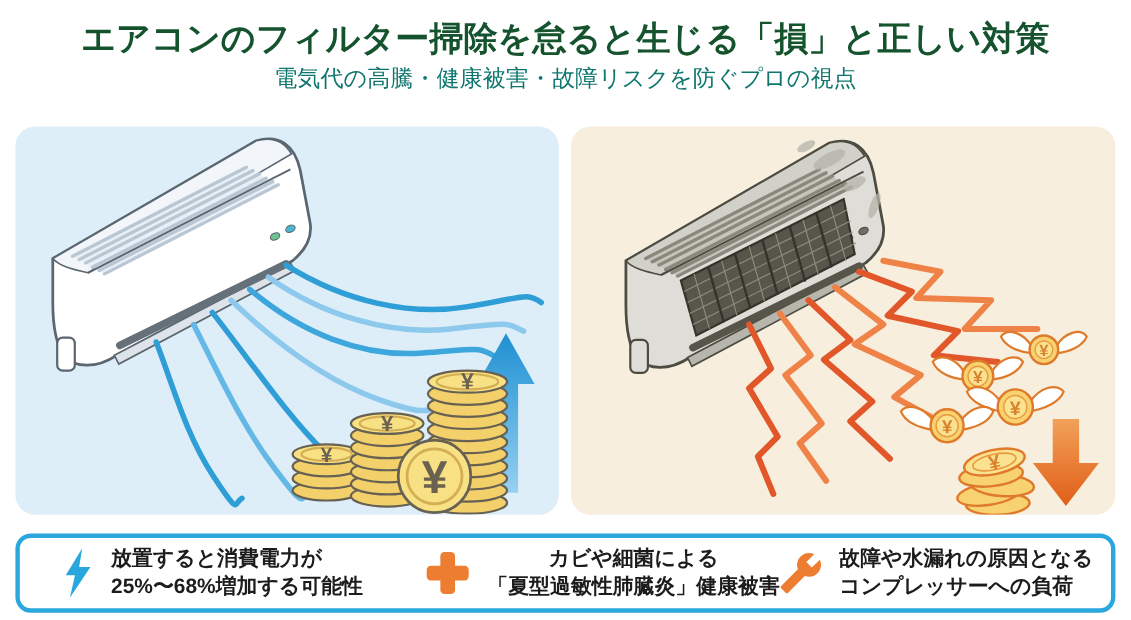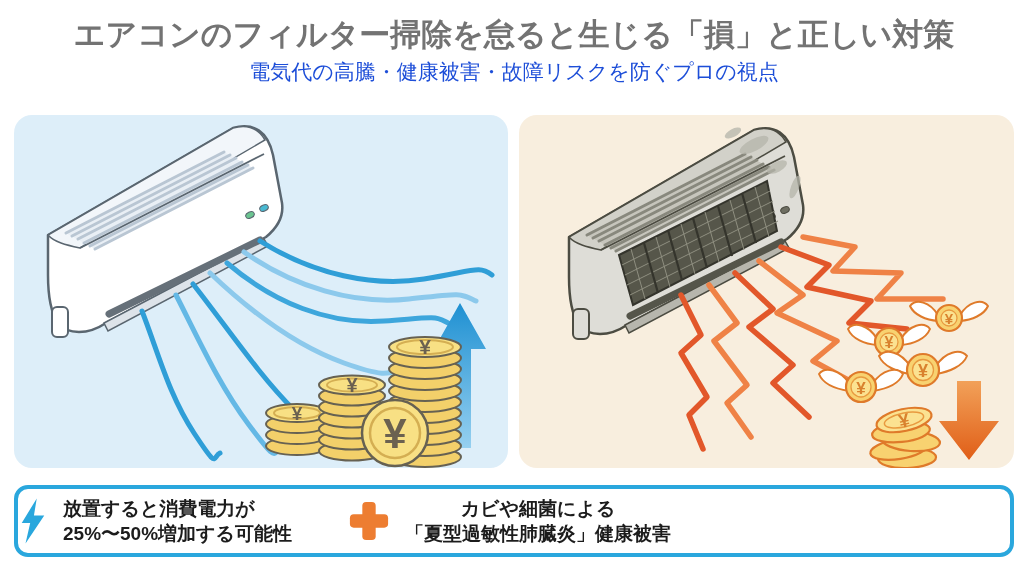--- a/index.html
+++ b/index.html
@@ -2,34 +2,34 @@
 <html><head>
 <meta charset="utf-8">
 <style>
   html,body{margin:0;padding:0;}
   body{
     width:1028px;height:564px;background:#ffffff;overflow:hidden;position:relative;
     font-family:"Liberation Sans","DejaVu Sans",sans-serif;
   }
   .header{position:absolute;top:0;left:0;width:1028px;text-align:center;}
   .title{
-    margin-top:16px;font-size:31px;line-height:38px;font-weight:800;color:#737373;
+    margin-top:16px;font-size:31px;line-height:38px;font-weight:800;color:#14532d;
     letter-spacing:0px;
   }
   .subtitle{
-    margin-top:4px;font-size:21px;line-height:28px;font-weight:500;color:#1d4ed8;
+    margin-top:4px;font-size:21px;line-height:28px;font-weight:500;color:#0f766e;
   }
   .panel{position:absolute;top:115px;height:353px;border-radius:18px;overflow:hidden;}
   .panel.left{left:14px;width:494px;background:#ddeef9;}
   .panel.right{left:519px;width:495px;background:#f8eede;}
   .panel svg{position:absolute;top:0;left:0;}
   .footer{
     position:absolute;left:14px;top:485px;width:1000px;height:72px;
     background:#ffffff;border:4px solid #2aa7dd;border-radius:14px;
-    box-sizing:border-box;display:flex;align-items:center;
+    box-sizing:border-box;display:flex;align-items:center;padding-left:38px;
   }
   .footer-item{display:flex;align-items:center;gap:15px;}
   .footer-item.i1{width:330px;}
   .footer-item.i2{width:322px;text-align:center;}
   .footer-item.i3{width:300px;}
   .footer-text{font-size:19px;line-height:25px;font-weight:700;color:#1c1c1c;white-space:nowrap;}
   .icon-wrap{flex:0 0 auto;display:flex;align-items:center;justify-content:center;}
   .hidden-defs{position:absolute;width:0;height:0;overflow:hidden;}
   
   .ac-clean{--body:#ffffff;--line:#5a6670;--top:#f2f6fa;--slatbg:#e9eff5;--slat:#b9c6d3;
@@ -236,28 +236,39 @@
 
 <div class="footer">
   <div class="footer-item i1">
     <span class="icon-wrap">
       <svg width="30" height="46" viewBox="0 0 32 48">
           <polygon points="20,0 4,26 13,26 8,48 28,18 17,18" fill="#29a7dd"></polygon>
         </svg>
     </span>
     <span class="footer-text">
       <span>放置すると消費電力が</span><br>
-      <span>25%〜50%増加する可能性</span>
+      <span>25%〜68%増加する可能性</span>
     </span>
   </div>
   <div class="footer-item i2">
     <span class="icon-wrap">
       <svg width="42" height="42" viewBox="0 0 44 44">
         <rect x="15" y="2" width="14" height="40" rx="4" fill="#ed7d31"></rect>
         <rect x="2" y="15" width="40" height="14" rx="4" fill="#ed7d31"></rect>
       </svg>
     </span>
     <span class="footer-text">
       <span>カビや細菌による</span><br>
       <span>「夏型過敏性肺臓炎」健康被害</span>
     </span>
   </div>
+  <div class="footer-item i3">
+    <span class="icon-wrap">
+      <svg width="40" height="40" viewBox="0 0 24 24">
+        <path transform="scale(-1,1) translate(-24,0)" fill="#ed7d31" d="M22.7,19l-9.1-9.1c0.9-2.3,0.4-5-1.5-6.9c-2-2-5-2.4-7.4-1.3L9,6L6,9L1.6,4.7C0.4,7.1,0.9,10.1,2.9,12.1c1.9,1.9,4.6,2.4,6.9,1.5l9.1,9.1c0.4,0.4,1,0.4,1.4,0l2.3-2.3C23.1,20,23.1,19.4,22.7,19z"></path>
+      </svg>
+    </span>
+    <span class="footer-text">
+      <span>故障や水漏れの原因となる</span><br>
+      <span>コンプレッサーへの負荷</span>
+    </span>
+  </div>
 </div>
 
 </body></html>

